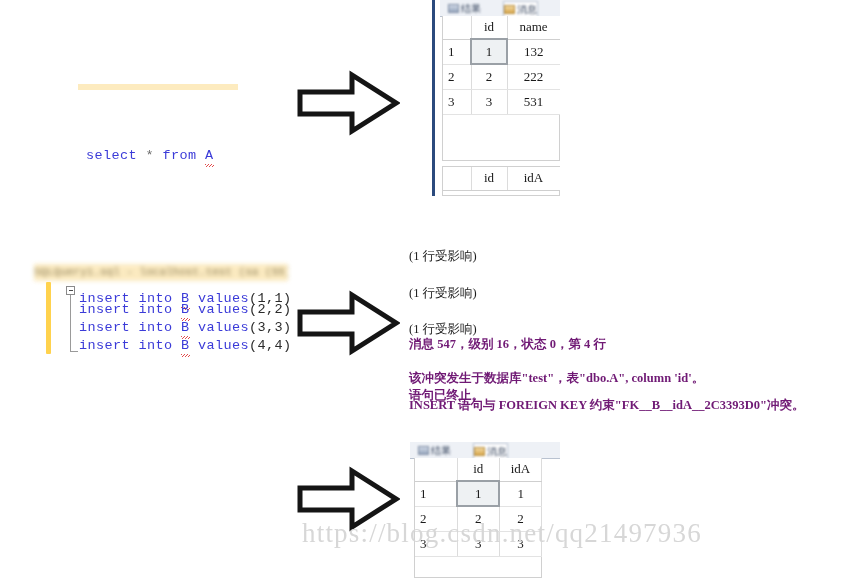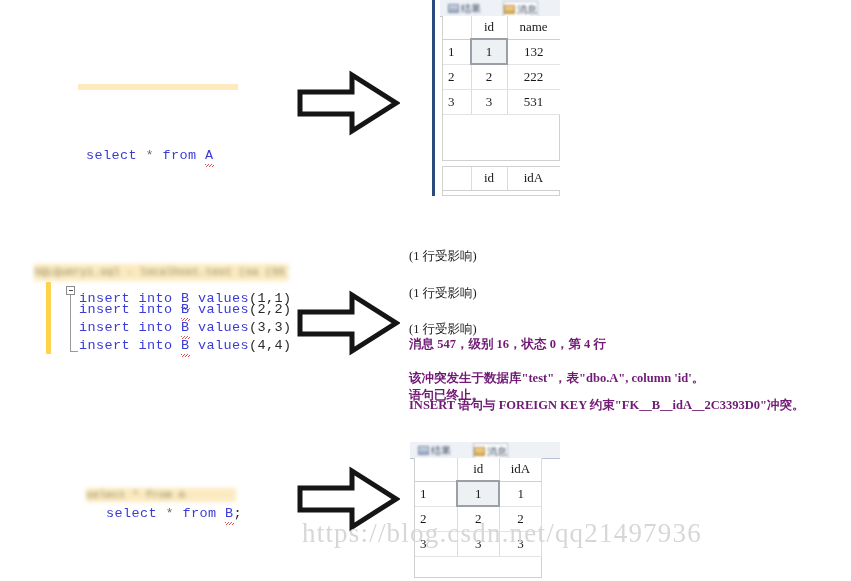--- a/index.html
+++ b/index.html
@@ -309,24 +309,20 @@
 
   <div class="msg black" style="left:409px; top:248px;">(1 行受影响)</div>
   <div class="msg black" style="left:409px; top:285px;">(1 行受影响)</div>
   <div class="msg black" style="left:409px; top:321px;">(1 行受影响)</div>
 
   <div class="msg red" style="left:409px; top:336px;">消息 547，级别 16，状态 0，第 4 行</div>
   <div class="msg red" style="left:409px; top:353px;margin-top:44px;">INSERT 语句与 FOREIGN KEY 约束"FK__B__idA__2C3393D0"冲突。</div>
   <div class="msg red" style="left:409px; top:370px;">该冲突发生于数据库"test"，表"dbo.A", column 'id'。</div>
   <div class="msg red" style="left:409px; top:387px;">语句已终止。</div>
 
-  <div class="code-block" style="left:86px; top:488px; width:150px; height:36px;">
-    <div class="code-blur-line" style="height:14px; line-height:14px;">select * from A</div>
-    <div class="code-line" style="position:absolute; left:20px; top:17px;">select <span class="star">*</span> from <span class="sq">B</span><span class="punct">;</span></div>
-  </div>
 
   <div class="arrow" style="left:296px; top:466px; width:104px; height:66px;">
     <svg width="104" height="66" viewBox="0 0 104 66">
       <polygon points="4,22 56,22 56,5 100,33 56,61 56,44 4,44" fill="#ffffff" stroke="#151515" stroke-width="5" stroke-linejoin="miter"></polygon>
     </svg>
   </div>
 
   <div class="results-panel" style="left:410px; top:442px; width:150px; height:139px;">
     <div class="tabs-strip" style="left:0;">
       <div class="tab" style="left:8px;">

